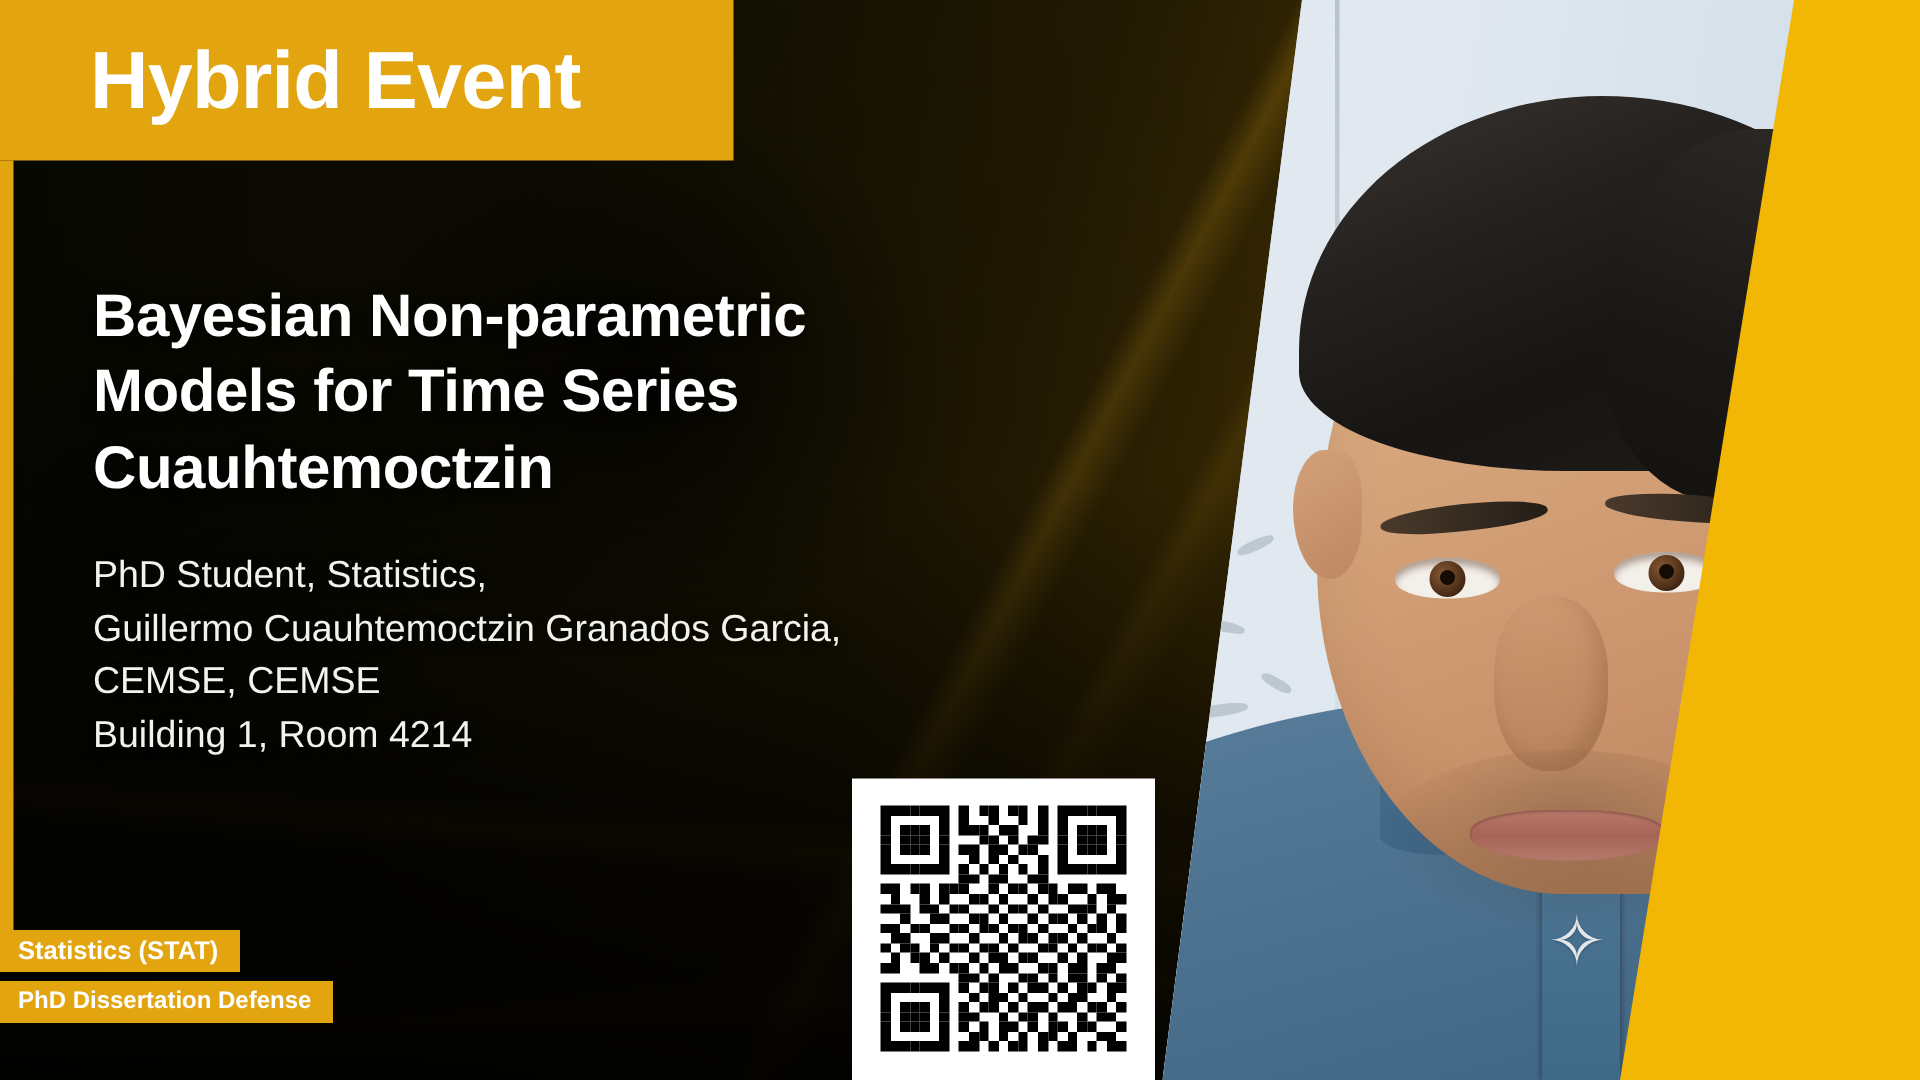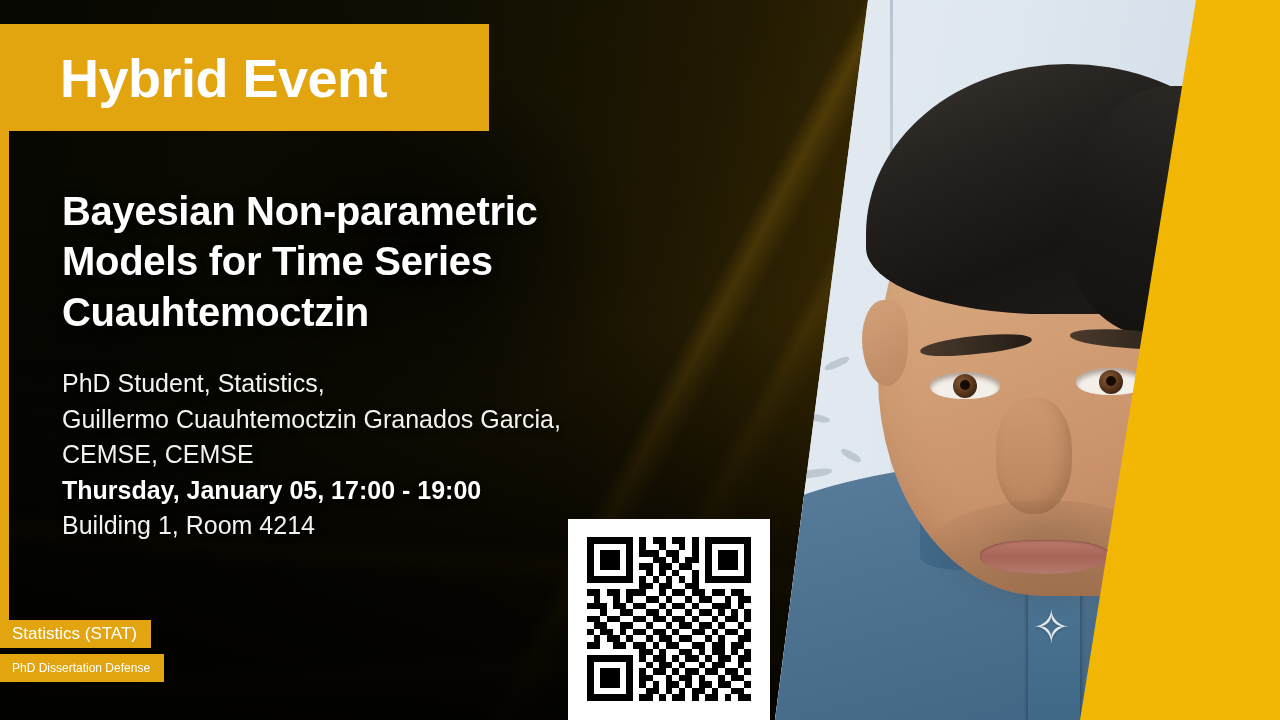--- a/index.html
+++ b/index.html
@@ -182,21 +182,21 @@
   
   .left-rail {
     position:absolute; left:0; top:107px; width:9px; height:520px;
     background:#E2A40F;
   }
 
   
   .hybrid-banner {
     position:absolute; left:0; top:0; width:489px; height:107px;
     background:#E2A40F;
-    display:flex; align-items:center;margin-top:24px;
+    display:flex; align-items:center;
   }
   .hybrid-banner .txt {
     margin-left:60px;
     color:#ffffff;
     font-size:54px; font-weight:bold;
     letter-spacing:-.5px;
   }
 
   
   .title {
@@ -214,26 +214,26 @@
     line-height:1.42;
     text-shadow:0 2px 7px rgba(0,0,0,.6);
   }
   .details .bold { font-weight:bold; color:#ffffff; }
 
   
   .tag {
     position:absolute; left:0;
     background:#E2A40F;
     color:#ffffff;
-    font-weight:normal;
+    font-weight:bold;
     display:flex; align-items:center;
     padding:0 14px 0 12px;
   }
   .tag-dept { top:620px; height:28px; font-size:17px; }
-  .tag-type { top:654px; height:28px; font-size:12px;justify-content:flex-end; }
+  .tag-type { top:654px; height:28px; font-size:16px;justify-content:flex-end; }
 
   
   .qr-panel {
     position:absolute; left:568px; top:519px; width:202px; height:201px;
     background:#ffffff;
     display:flex; align-items:flex-start; justify-content:center;
     padding-top:18px;
   }
   .qr-grid {
     width:164px; height:164px;
@@ -300,21 +300,20 @@
   <div class="hybrid-banner">
     <span class="txt">Hybrid Event</span>
   </div>
 
   <div class="title">Bayesian Non-parametric Models for Time Series Cuauhtemoctzin</div>
 
   <div class="details">
     <div>PhD Student, Statistics,</div>
     <div>Guillermo Cuauhtemoctzin Granados Garcia,</div>
     <div>CEMSE, CEMSE</div>
-    <div class="bold">Thursday, January 05, 17:00 - 19:00</div>
     <div>Building 1, Room 4214</div>
   </div>
 
   <div class="tag tag-dept">
     <span>Statistics (STAT)</span>
   </div>
   <div class="tag tag-type">
     <span>PhD Dissertation Defense</span>
   </div>
 

